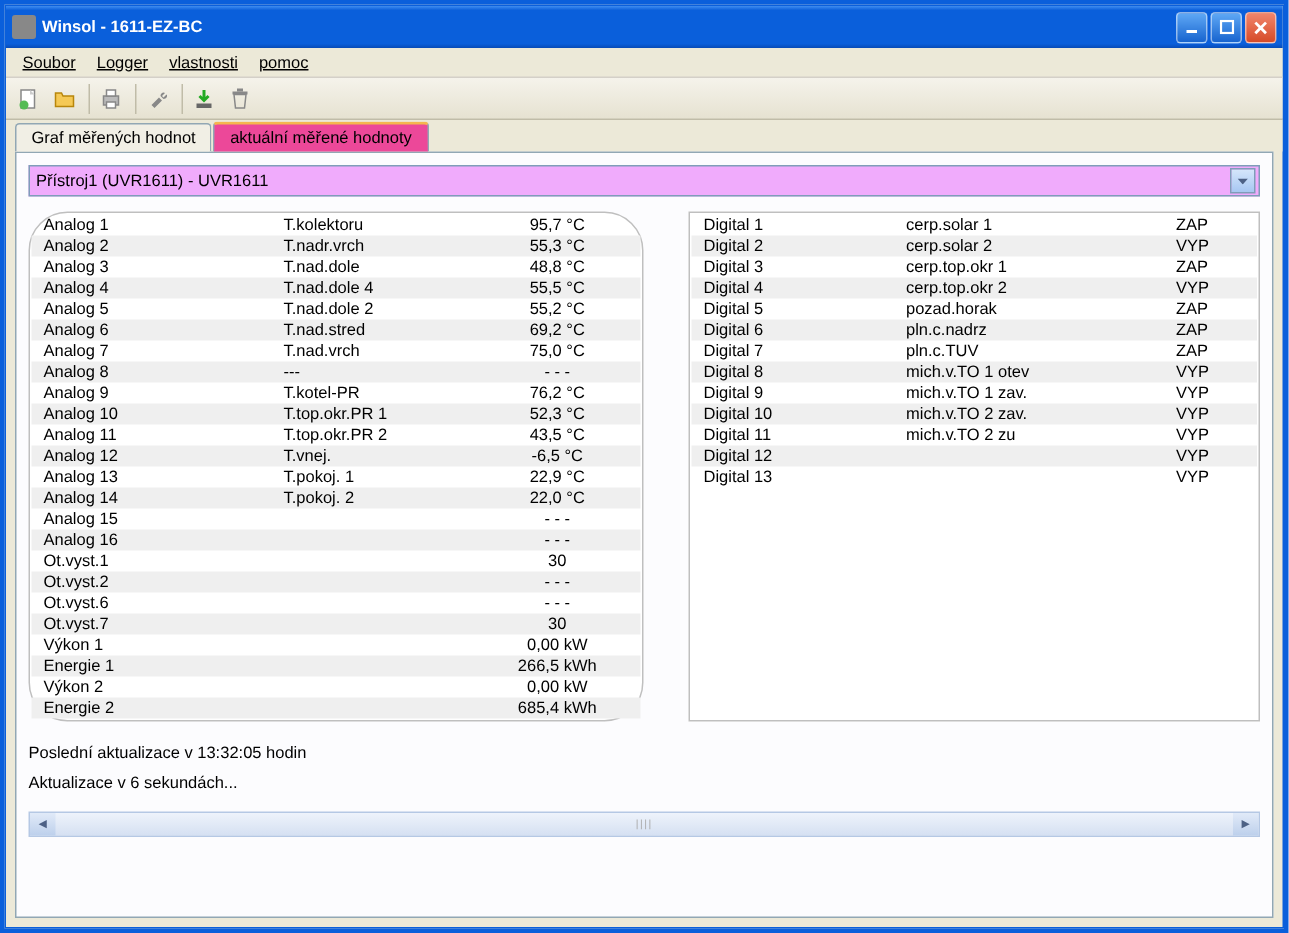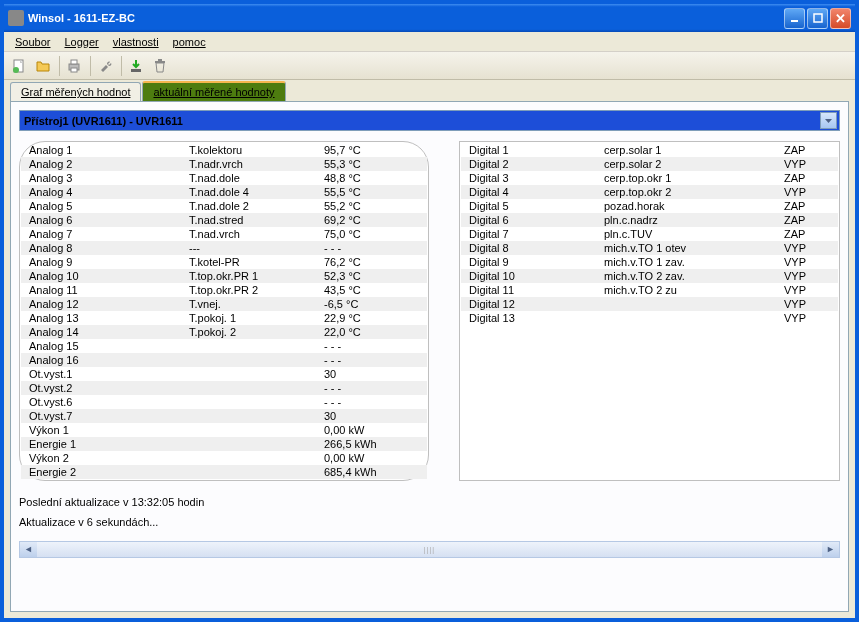--- a/index.html
+++ b/index.html
@@ -10,36 +10,36 @@
   .titlebar .spacer { flex: 1; }
   .titlebar .winbtn { width: 21px; height: 21px; margin-left: 2px; border-radius: 3px; display: flex; align-items: center; justify-content: center; font-family: Arial; font-weight: bold; cursor: pointer; border: 1px solid rgba(255,255,255,0.5); }
   .winbtn.min, .winbtn.max { background: linear-gradient(to bottom, #5FA8F5, #1764CF); color: white; }
   .winbtn.close { background: linear-gradient(to bottom, #F1856C, #D64B28); color: white; font-size: 13px; }
   .menubar { height: 20px; background: #ECE9D8; display: flex; align-items: center; padding: 0 4px; border-bottom: 1px solid #D4D0C8; }
   .menubar .menuitem { padding: 2px 7px; cursor: pointer; text-decoration: underline; }
   .toolbar { height: 28px; background: linear-gradient(to bottom, #F5F3EB, #E6E2D1); display: flex; align-items: center; padding: 2px 4px; border-bottom: 1px solid #C0BCA8; }
   .toolbar .tbtn { width: 22px; height: 22px; margin-right: 2px; display: flex; align-items: center; justify-content: center; cursor: pointer; border: 1px solid transparent; }
   .toolbar .sep { width: 1px; height: 20px; background: #C0BCA8; margin: 0 3px; }
   .tabbar { display: flex; align-items: flex-end; padding: 0 6px; background: #ECE9D8; height: 21px; }
-  .tab { padding: 3px 10px; border: 1px solid #91A7B4; border-bottom: none; background: #F5F3EB; cursor: pointer; margin-right: 1px; border-radius: 3px 3px 0 0; position: relative; text-decoration: underline; }
-  .tab.active { background: #4d7c0f; border-top: 2px solid #F5B64F; z-index: 2; }
+  .tab { padding: 3px 10px; border: 1px solid #91A7B4; border-bottom: none; background: #F5F3EB; cursor: pointer; margin-right: 1px; border-radius: 3px 3px 0 0; position: relative; }
+  .tab.active { background: #ec4899; border-top: 2px solid #F5B64F; z-index: 2; }
   .tab.inactive { background: #F1EFE5; margin-top: 2px; }
   .content { flex: 1; background: #FCFCFE; margin: 0 6px 6px 6px; border: 1px solid #91A7B4; padding: 8px; display: flex; flex-direction: column; }
-  .dropdown { width: 100%; height: 21px; border: 1px solid #7F9DB9; background: #1d4ed8; display: flex; align-items: center; padding: 0 2px 0 4px; font-weight: bold; }
+  .dropdown { width: 100%; height: 21px; border: 1px solid #7F9DB9; background: #f0abfc; display: flex; align-items: center; padding: 0 2px 0 4px; }
   .dropdown .ddtext { flex: 1; }
   .dropdown .ddbtn { width: 17px; height: 17px; background: linear-gradient(to bottom, #D5E6FB, #A7C7F2); border: 1px solid #7F9DB9; display: flex; align-items: center; justify-content: center; cursor: pointer; }
   .panels { display: flex; gap: 30px; margin-top: 10px; }
   .panel { border: 1px solid #BFBFBF; background: white; padding: 1px; }
   .panel.left { width: 410px; border-radius: 26px; }
   .panel.right { flex: 1; }
   .datarow { display: flex; height: 14px; align-items: center; padding: 0 8px; }
   .datarow.stripe { background: #EFEFEF; }
   .panel.left .c1 { width: 160px; }
   .panel.left .c2 { width: 135px; }
-  .panel.left .c3 { flex: 1; }
+  .panel.left .c3 { flex: 1; text-align: center; }
   .panel.right .c1 { width: 135px; }
   .panel.right .c2 { width: 180px; }
   .panel.right .c3 { flex: 1; }
   .status { margin-top: 12px; line-height: 1.8; }
   .hscroll { height: 17px; background: linear-gradient(to bottom, #EEF3FB, #D5E0F2); border: 1px solid #B5C8E4; display: flex; align-items: center; margin-top: 8px; }
   .hscroll .arrow { width: 17px; height: 15px; background: linear-gradient(to bottom, #E1EAF8, #BDD0EC); display: flex; align-items: center; justify-content: center; cursor: pointer; color: #4D6185; font-size: 9px; }
   .hscroll .track { flex: 1; display: flex; align-items: center; justify-content: center; color: #aaa; font-size: 7px; letter-spacing: 1px; }
   svg { display: block; }
 </style>
 </head>

